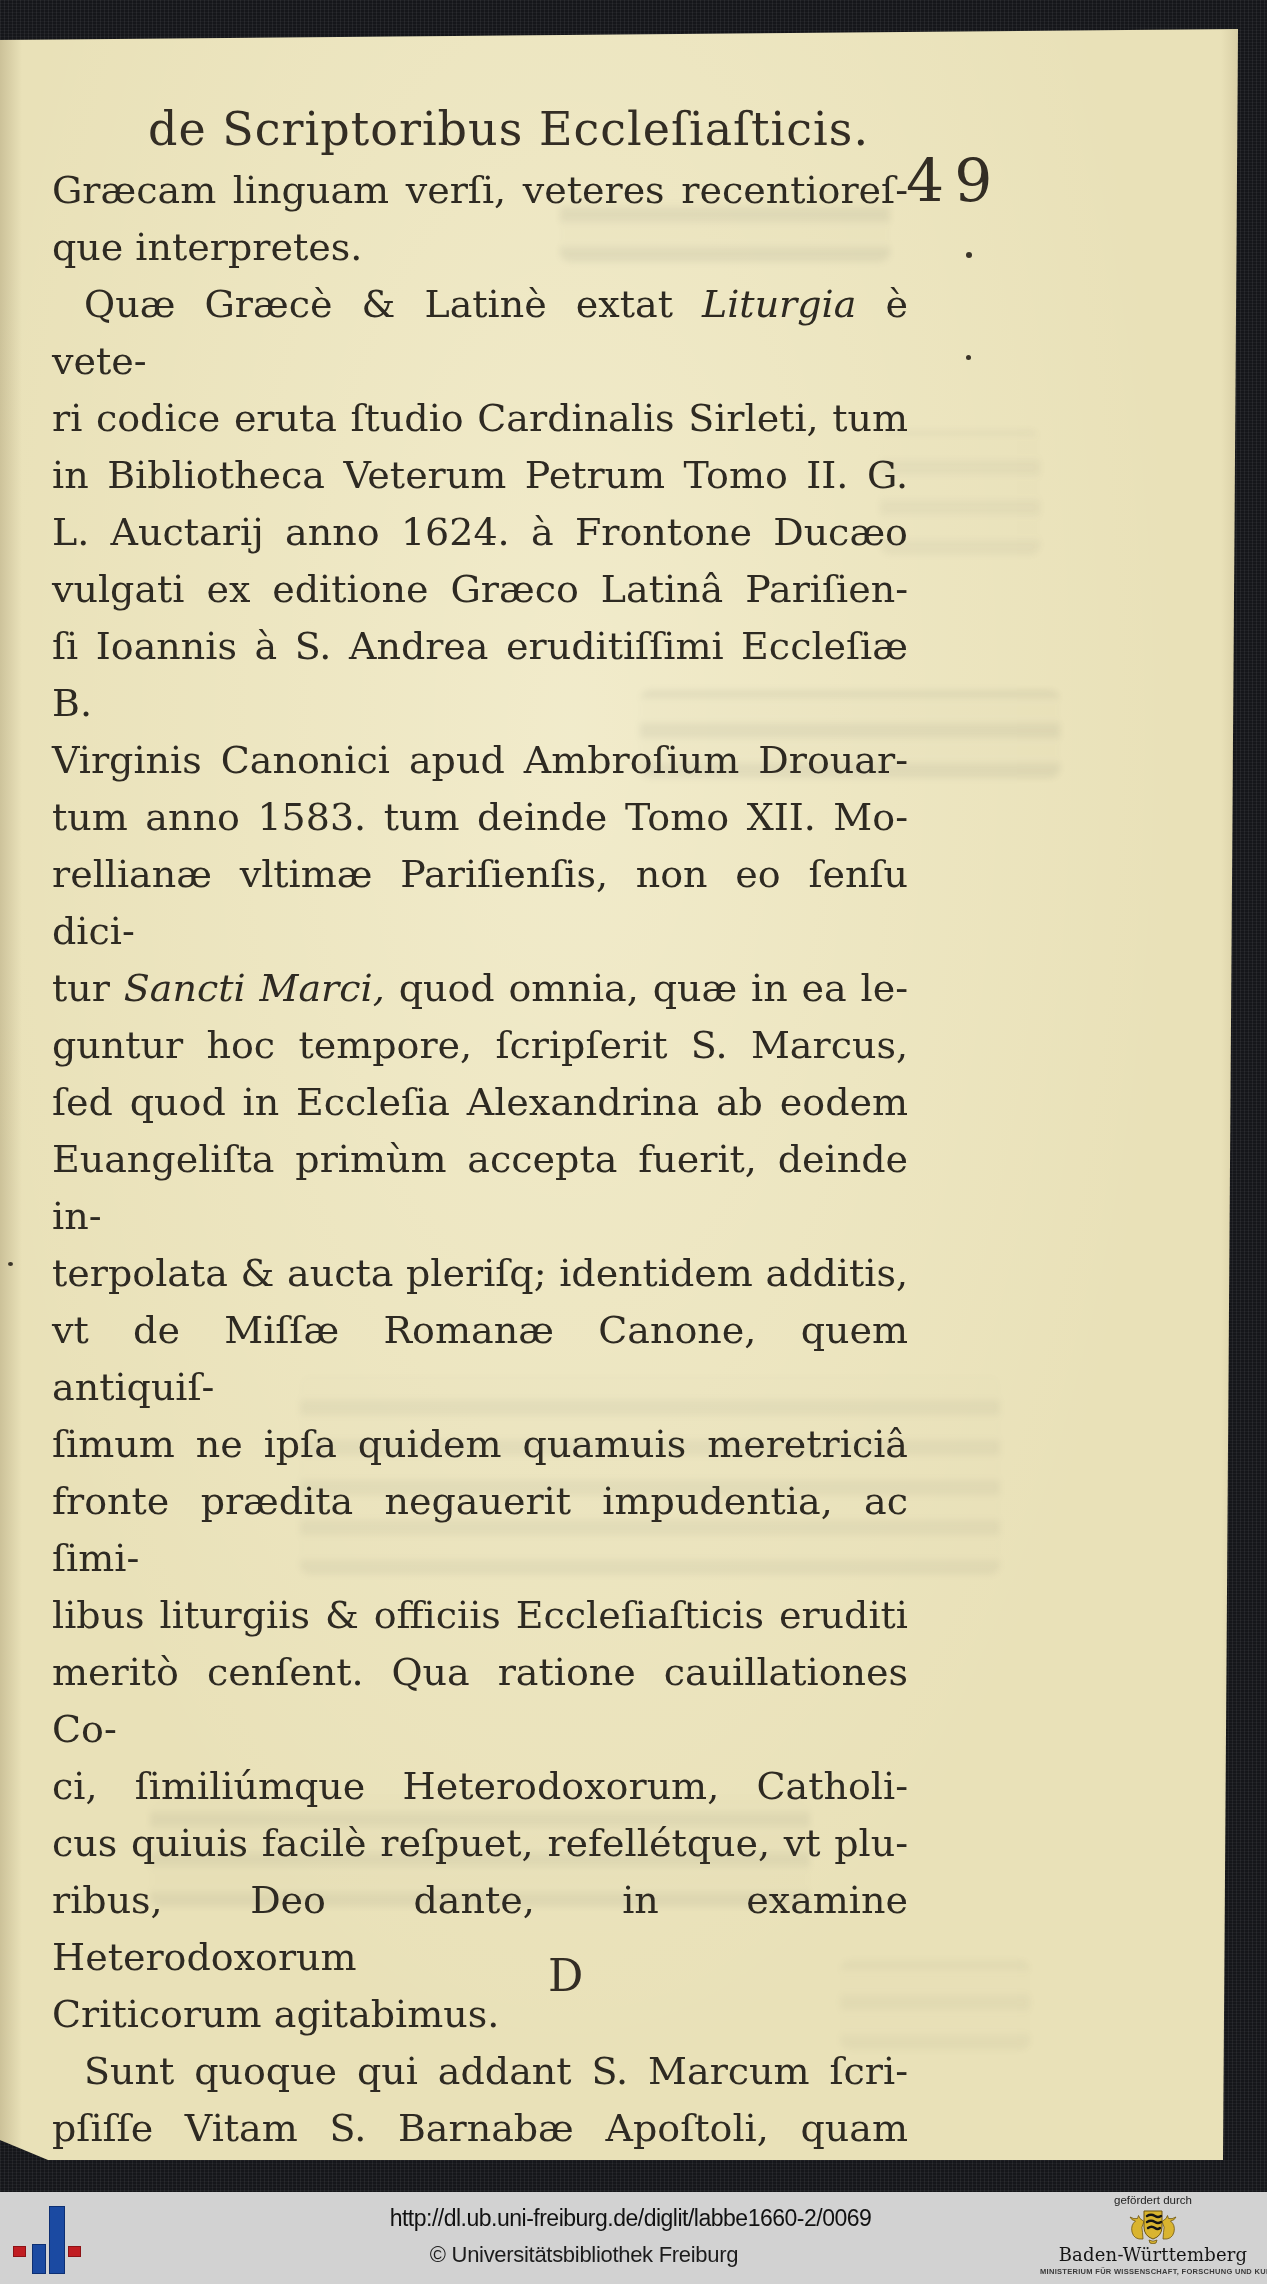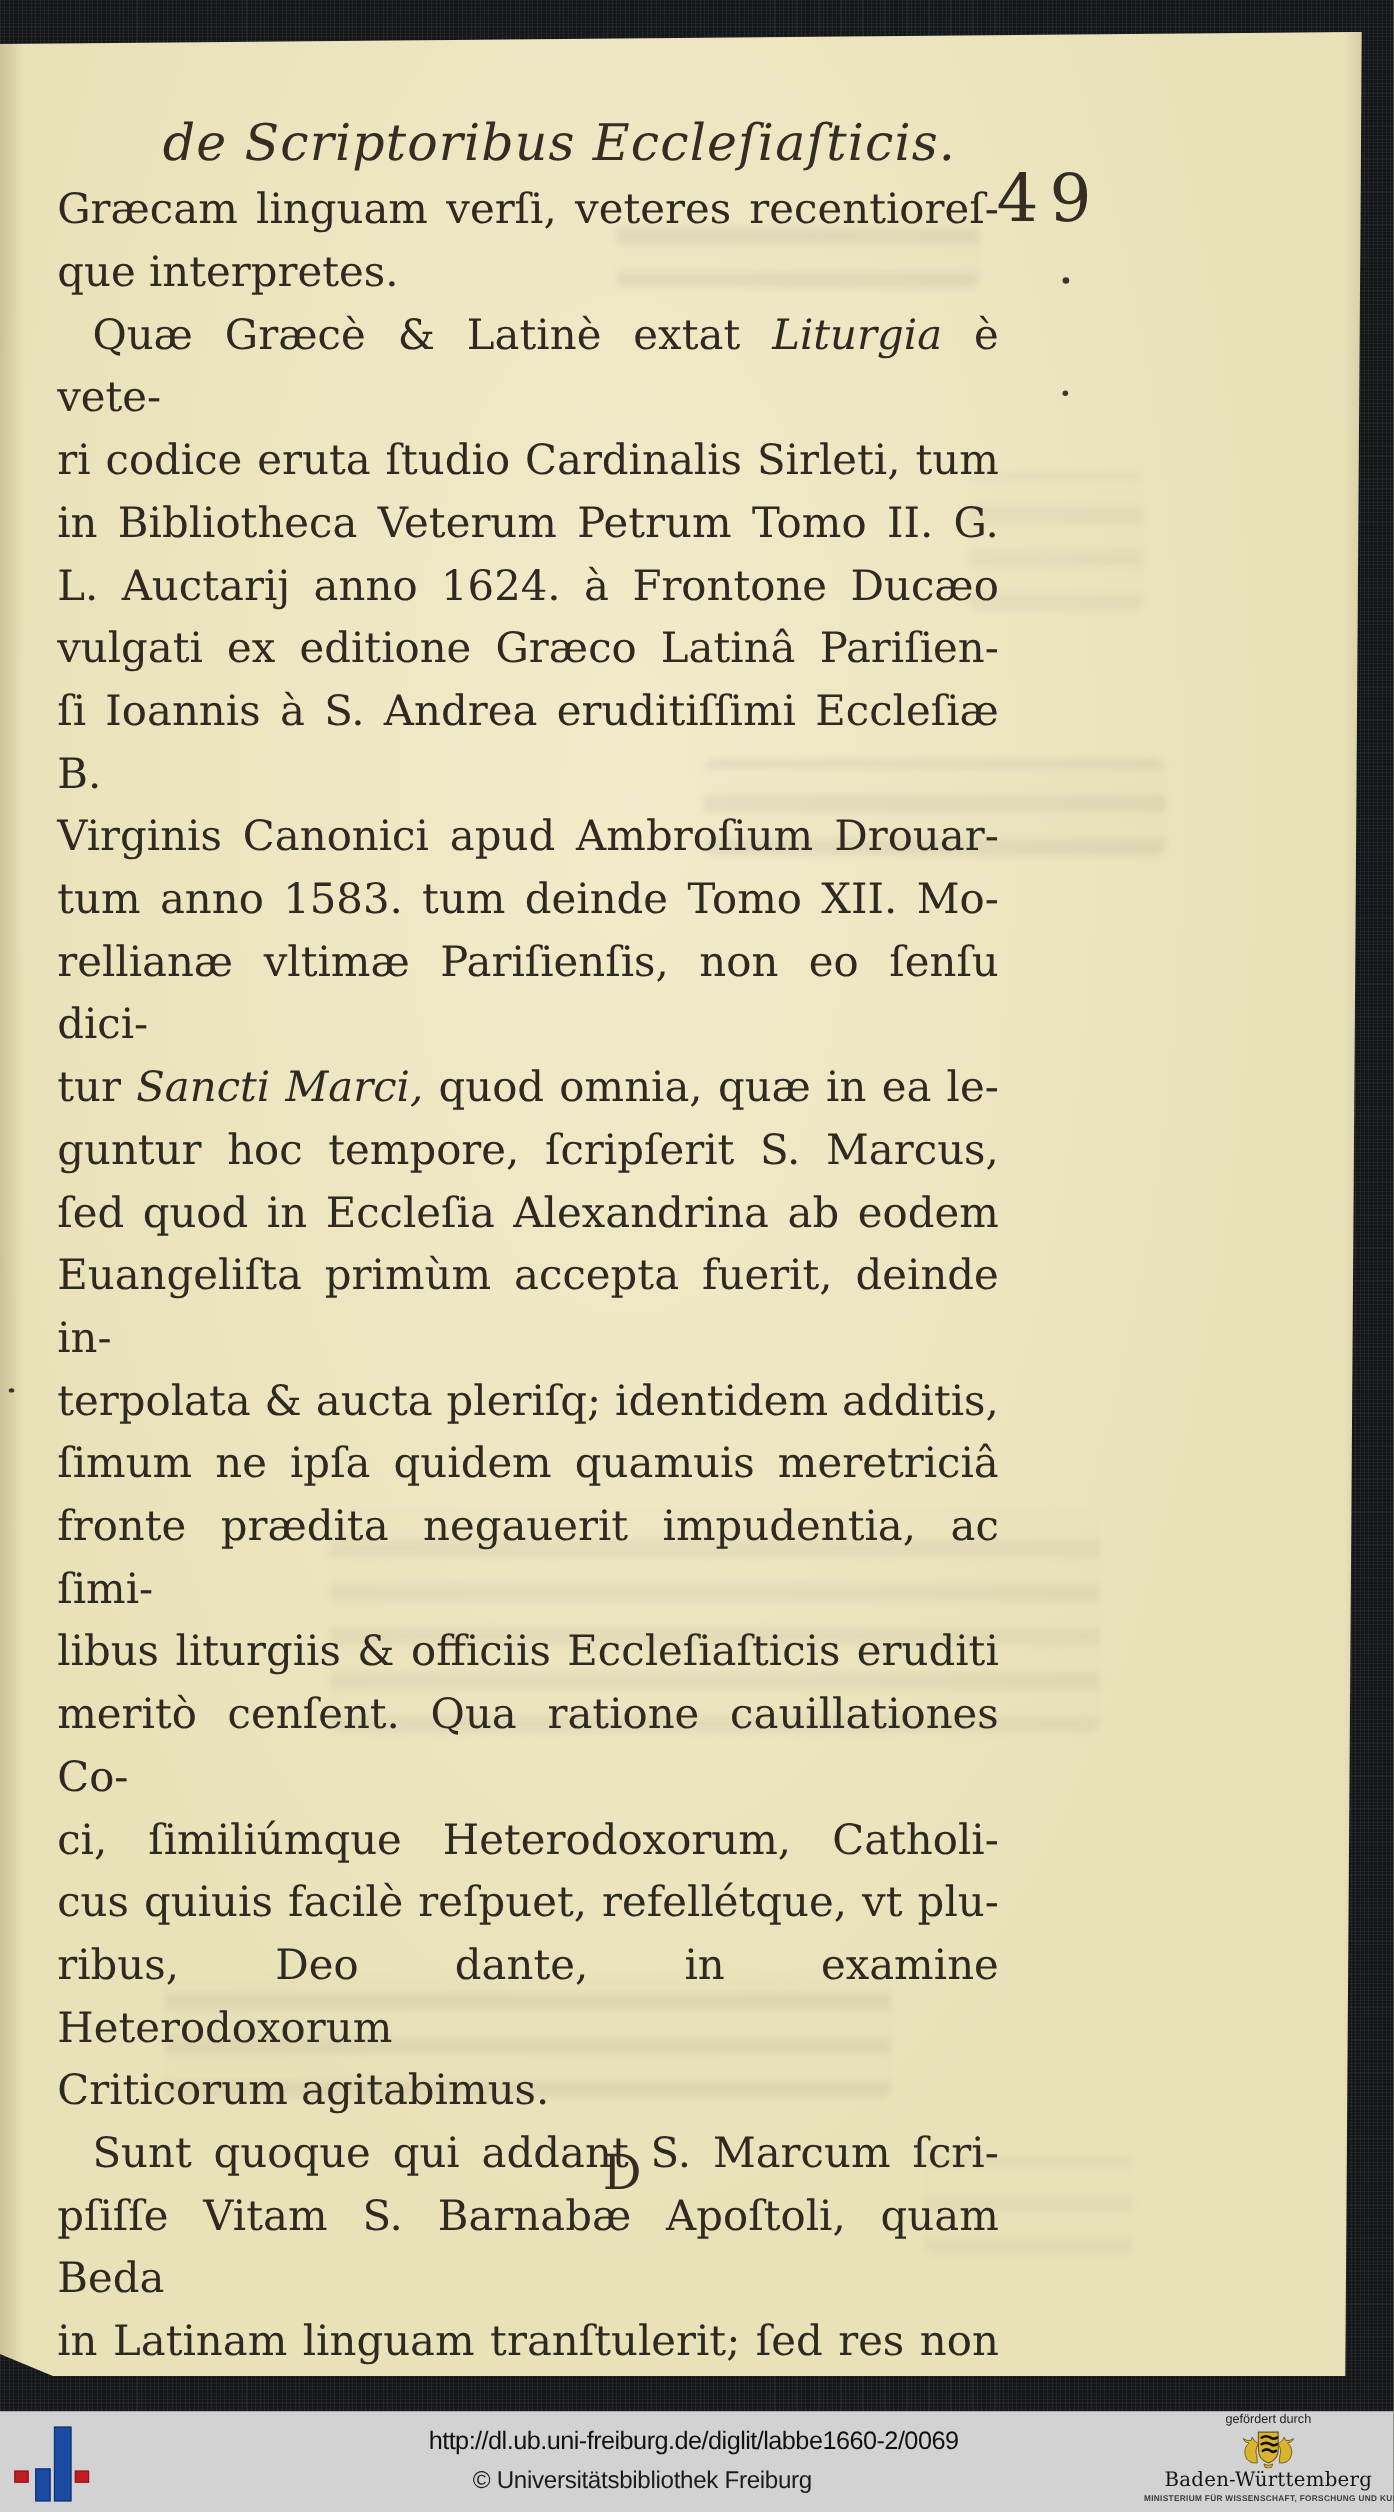--- a/index.html
+++ b/index.html
@@ -19,21 +19,21 @@
     background-image:
       radial-gradient(ellipse at 45% 32%, rgba(255,252,234,.38), rgba(255,252,234,0) 62%),
       linear-gradient(180deg, rgba(132,117,78,.55), rgba(132,117,78,0) 30px),
       linear-gradient(0deg, rgba(132,117,78,.5), rgba(132,117,78,0) 26px),
       linear-gradient(90deg, rgba(150,135,95,.35), rgba(150,135,95,0) 22px),
       linear-gradient(270deg, rgba(150,135,95,.55), rgba(150,135,95,0) 46px);
     color:#2e2a22;
   }
   .running-title{
     position:absolute;left:148px;top:102px;
-    font-style:italic;font-size:46px;letter-spacing:1px;color:#332d24;
+    font-size:46px;letter-spacing:1px;color:#332d24;
     white-space:nowrap;
   }
   .page-number{
     position:absolute;left:906px;top:146px;
     font-size:60px;letter-spacing:10px;color:#332d24;
   }
   .body-text{
     position:absolute;left:52px;top:162px;width:856px;
     font-size:38px;line-height:57px;white-space:nowrap;
   }
@@ -117,20 +117,21 @@
       <div class="line j"><span>vulgati ex editione Græco Latinâ Pariſien-</span></div>
       <div class="line j"><span>ſi Ioannis à S. Andrea eruditiſſimi Eccleſiæ B.</span></div>
       <div class="line j"><span>Virginis Canonici apud Ambroſium Drouar-</span></div>
       <div class="line j"><span>tum anno 1583. tum deinde Tomo XII. Mo-</span></div>
       <div class="line j"><span>rellianæ vltimæ Pariſienſis, non eo ſenſu dici-</span></div>
       <div class="line j"><span>tur </span><span class="it">Sancti Marci,</span><span> quod omnia, quæ in ea le-</span></div>
       <div class="line j"><span>guntur hoc tempore, ſcripſerit S. Marcus,</span></div>
       <div class="line j"><span>ſed quod in Eccleſia Alexandrina ab eodem</span></div>
       <div class="line j"><span>Euangeliſta primùm accepta fuerit, deinde in-</span></div>
       <div class="line j"><span>terpolata &amp; aucta pleriſq; identidem additis,</span></div>
+      <div class="line j"><span>vt de Miſſæ Romanæ Canone, quem antiquiſ-</span></div>
       <div class="line j"><span>ſimum ne ipſa quidem quamuis meretriciâ</span></div>
       <div class="line j"><span>fronte prædita negauerit impudentia, ac ſimi-</span></div>
       <div class="line j"><span>libus liturgiis &amp; officiis Eccleſiaſticis eruditi</span></div>
       <div class="line j"><span>meritò cenſent. Qua ratione cauillationes Co-</span></div>
       <div class="line j"><span>ci, ſimiliúmque Heterodoxorum, Catholi-</span></div>
       <div class="line j"><span>cus quiuis facilè reſpuet, refellétque, vt plu-</span></div>
       <div class="line j"><span>ribus, Deo dante, in examine Heterodoxorum</span></div>
       <div class="line"><span>Criticorum agitabimus.</span></div>
       <div class="line j ind"><span>Sunt quoque qui addant S. Marcum ſcri-</span></div>
       <div class="line j"><span>pſiſſe Vitam S. Barnabæ Apoſtoli, quam Beda</span></div>

